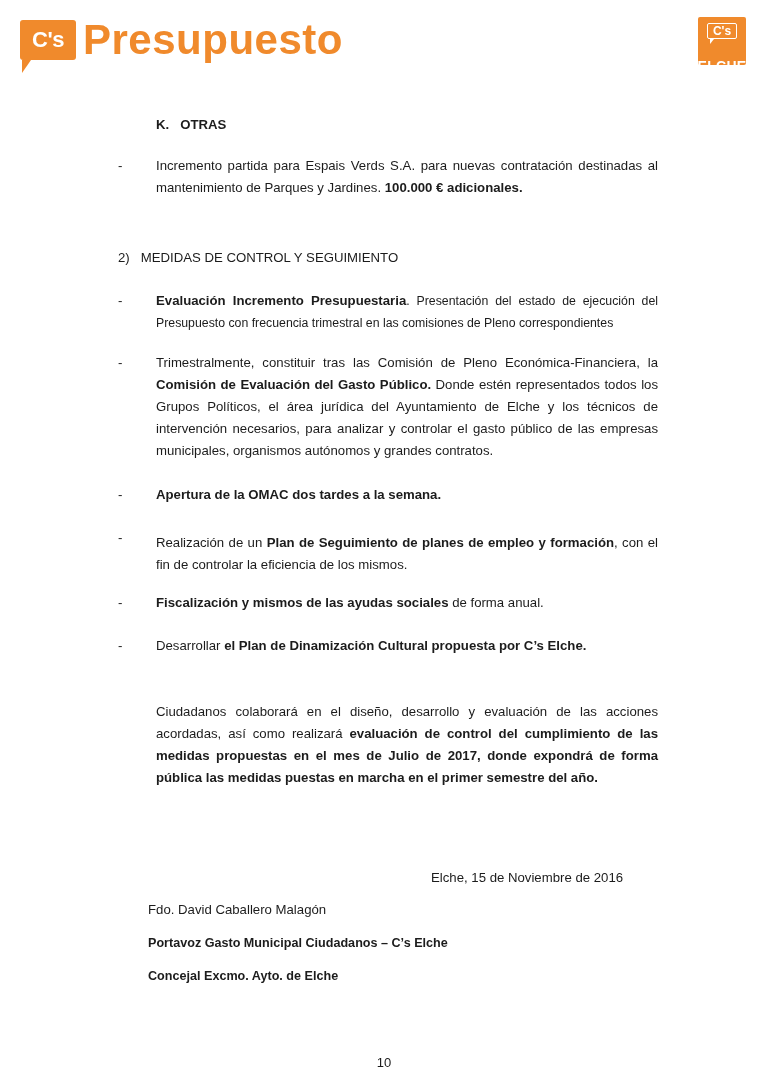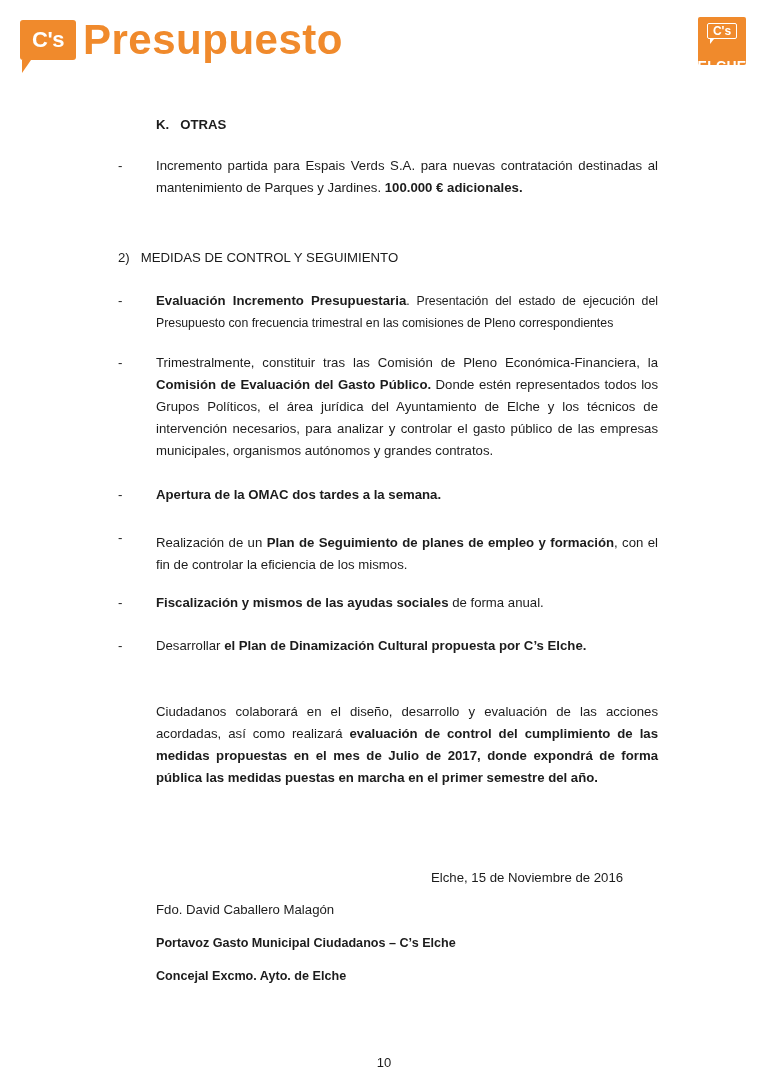--- a/index.html
+++ b/index.html
@@ -23,21 +23,21 @@
   .doc { position: absolute; left: 0; top: 0; width: 768px; font-family: "Liberation Sans", sans-serif;
          font-size: 13.2px; line-height: 22px; color: #1c1c1c; }
   .blk { position: absolute; }
   .heading-k { left: 156px; top: 114px; font-weight: bold; }
   .dash { position: absolute; left: 118px; }
   .item { position: absolute; left: 156px; width: 502px; text-align: justify; }
   .item b, .para b { font-weight: bold; }
   .sec2 { left: 118px; top: 247px; }
   .para { position: absolute; left: 156px; width: 502px; text-align: justify; }
   .date { position: absolute; left: 431px; top: 867px; }
-  .sig { position: absolute; left: 156px; text-align: right; }
+  .sig { position: absolute; left: 148px; text-align: right; }
   .sig.bold { font-weight: bold; font-size: 12.6px; }
   .pageno { position: absolute; left: 0; width: 768px; top: 1052px; text-align: center; font-size: 13px; }
   .small { font-size: 12.3px; }
 </style>
 </head>
 <body>
 
 <div class="logo">
   <div class="bubble">
       <span>C's</span>

